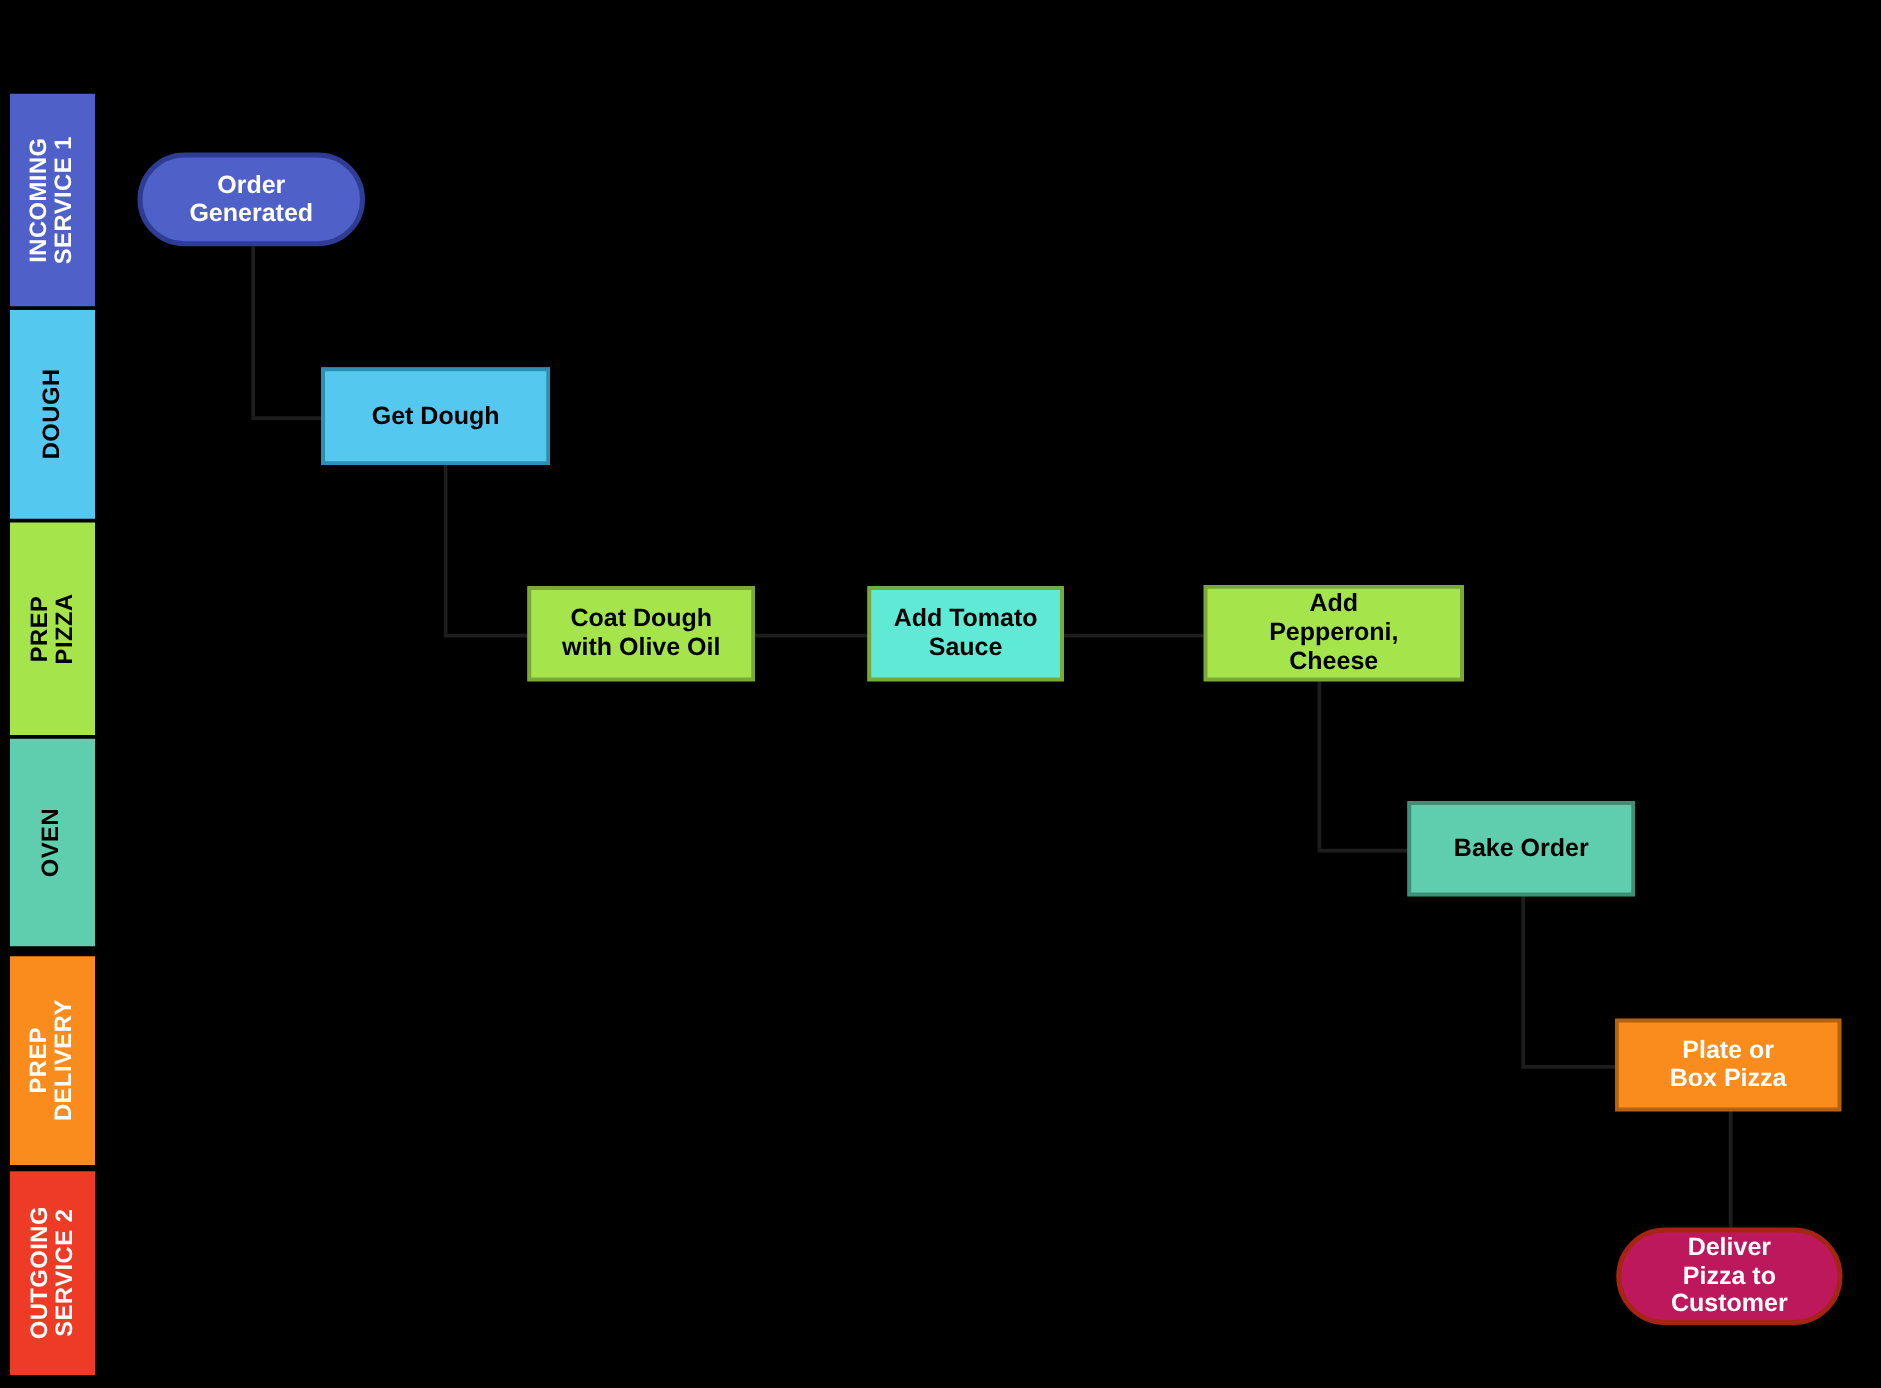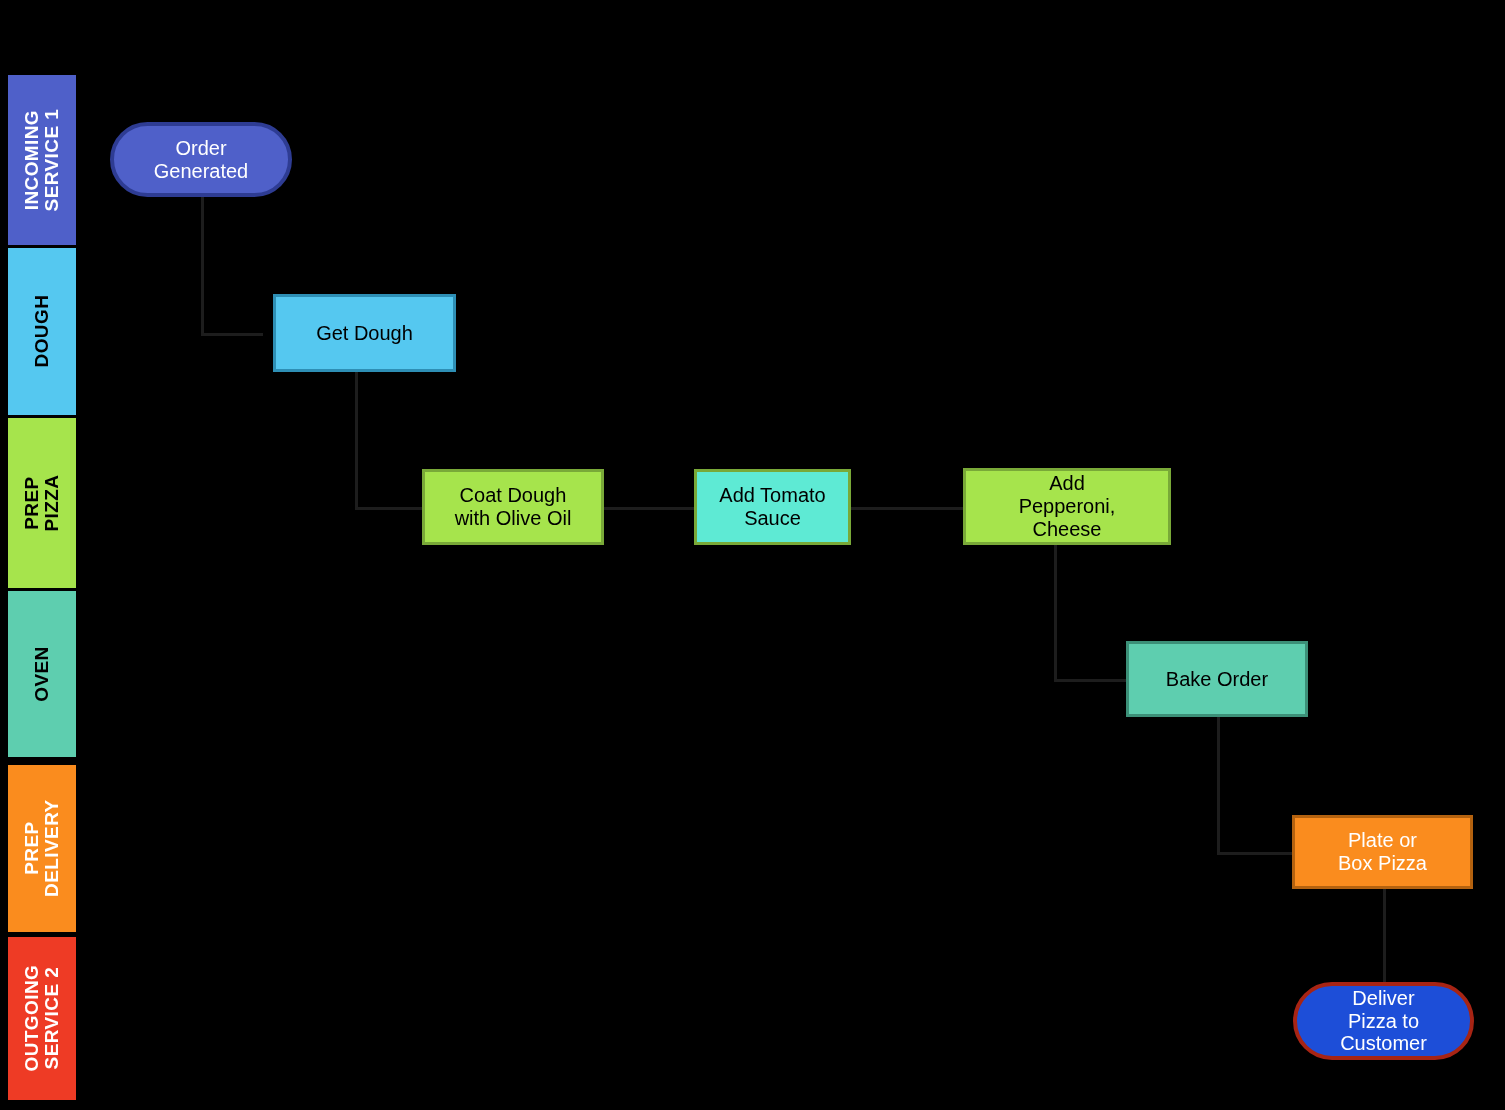--- a/index.html
+++ b/index.html
@@ -47,21 +47,21 @@
   .lane-line.secondary { font-size: 19px; }
 
   
   .node {
     position: absolute;
     box-sizing: border-box;
     display: flex;
     align-items: center;
     justify-content: center;
     text-align: center;
-    font-weight: normal;
+    font-weight: bold;
     font-size: 20px;
     line-height: 1.14;
     padding: 2px 6px;
     border-style: solid;
     border-width: 3px;
   }
   .node.pill {
     border-radius: 999px;
     border-width: 4px;
   }
@@ -135,21 +135,21 @@
       <div class="conn h" style="left: 1217px; top: 852px; width: 75px;"></div>
       <div class="conn v" style="left: 1382.5px; top: 889px; height: 132px;"></div>
       <div class="conn h" style="left: 1382.5px; top: 1021px; width: 0px;"></div>
     </div>
 
   <div id="node-layer">
       <div class="node pill" style="left: 110px; top: 122px; width: 182px; height: 75px; background: rgb(79, 96, 201); border-color: rgb(46, 60, 147); color: rgb(255, 255, 255);">
         <span class="node-text">Order
 Generated</span>
       </div>
-      <div class="node" style="left: 273px; top: 294px; width: 183px; height: 78px; background: rgb(85, 200, 240); border-color: rgb(46, 143, 181); color: rgb(0, 0, 0);">
+      <div class="node" style="left: 257px; top: 294px; width: 183px; height: 78px; background: rgb(85, 200, 240); border-color: rgb(46, 143, 181); color: rgb(0, 0, 0);">
         <span class="node-text">Get Dough</span>
       </div>
       <div class="node" style="left: 422px; top: 469px; width: 182px; height: 76px; background: rgb(166, 228, 76); border-color: rgb(121, 169, 56); color: rgb(0, 0, 0); text-align: center;">
         <span class="node-text">Coat Dough
 with Olive Oil</span>
       </div>
       <div class="node" style="left: 694px; top: 469px; width: 157px; height: 76px; background: #5eead4; border-color: rgb(121, 169, 56); color: rgb(0, 0, 0);">
         <span class="node-text">Add Tomato
 Sauce</span>
       </div>
@@ -158,20 +158,20 @@
 Pepperoni,
 Cheese</span>
       </div>
       <div class="node" style="left: 1126px; top: 641px; width: 182px; height: 76px; background: rgb(94, 206, 175); border-color: rgb(60, 144, 120); color: rgb(0, 0, 0);">
         <span class="node-text">Bake Order</span>
       </div>
       <div class="node" style="left: 1292px; top: 815px; width: 181px; height: 74px; background: rgb(250, 140, 30); border-color: rgb(180, 98, 15); color: rgb(255, 255, 255);">
         <span class="node-text">Plate or
 Box Pizza</span>
       </div>
-      <div class="node pill" style="left: 1293px; top: 982px; width: 181px; height: 78px; background: #1d4ed8; border-color: rgb(167, 36, 20); color: rgb(255, 255, 255);">
+      <div class="node pill" style="left: 1293px; top: 982px; width: 181px; height: 78px; background: #be185d; border-color: rgb(167, 36, 20); color: rgb(255, 255, 255);">
         <span class="node-text">Deliver
 Pizza to
 Customer</span>
       </div>
     </div>
 
 </div>
 
 </body></html>

